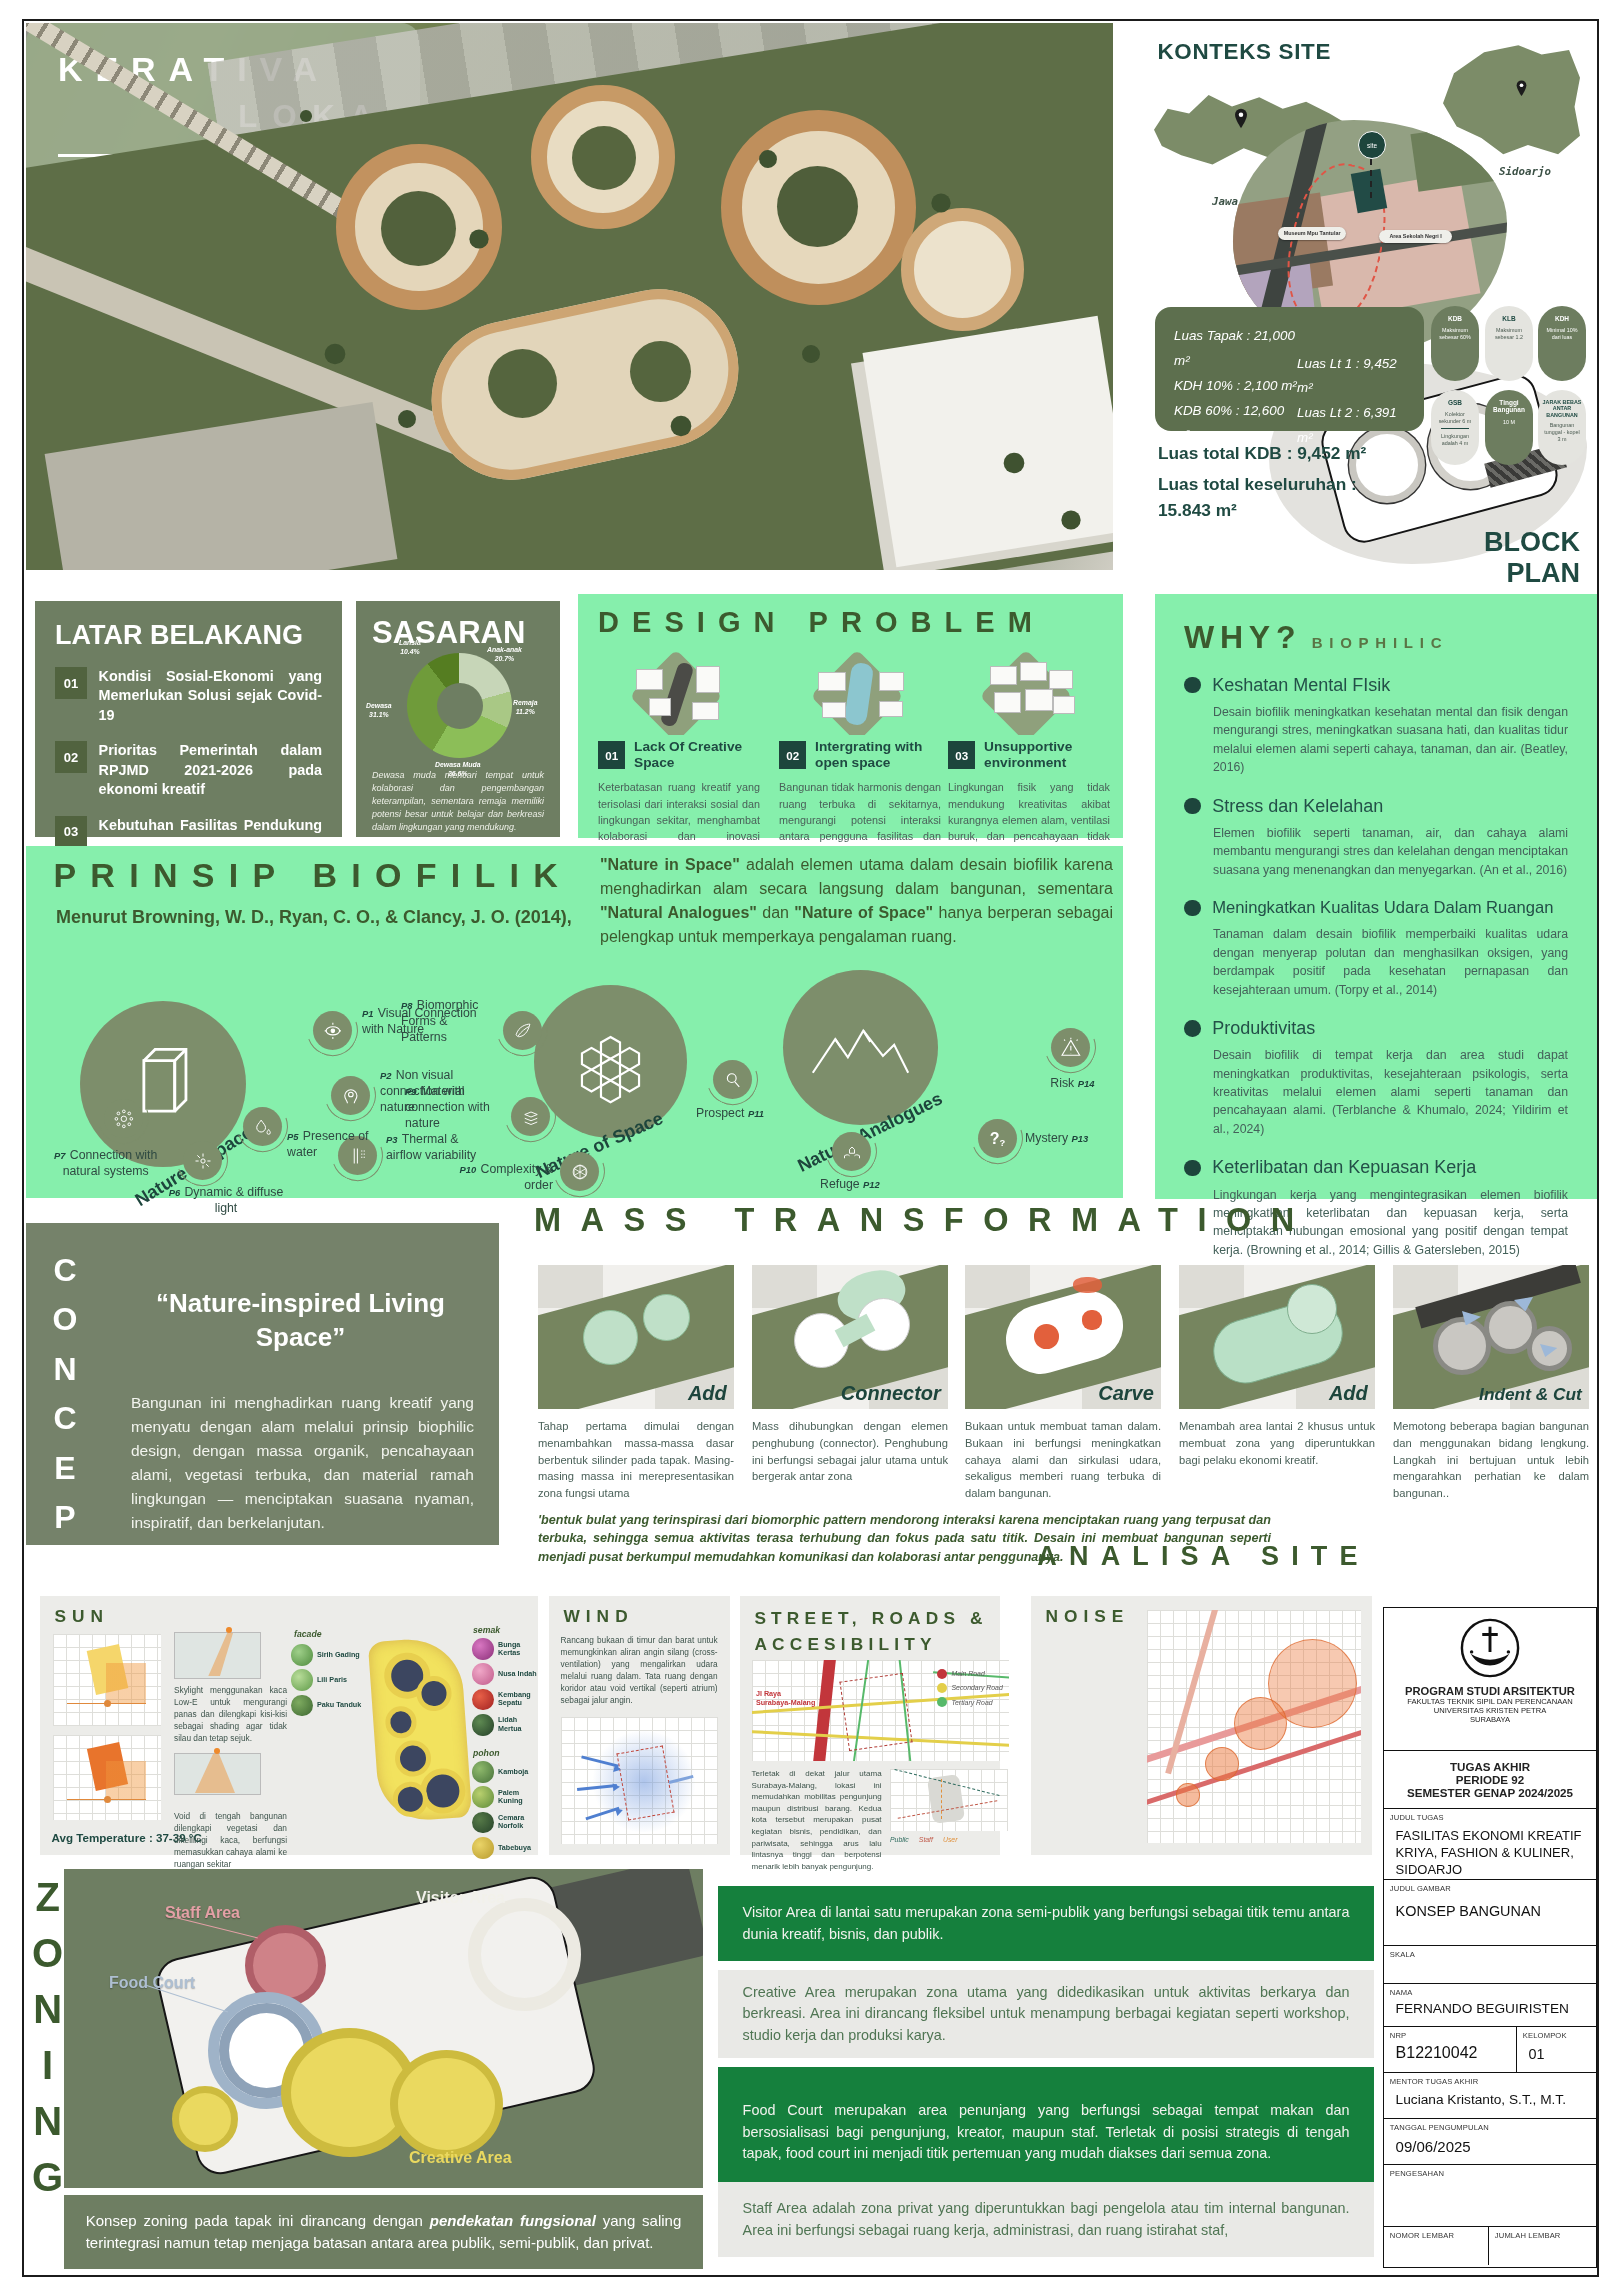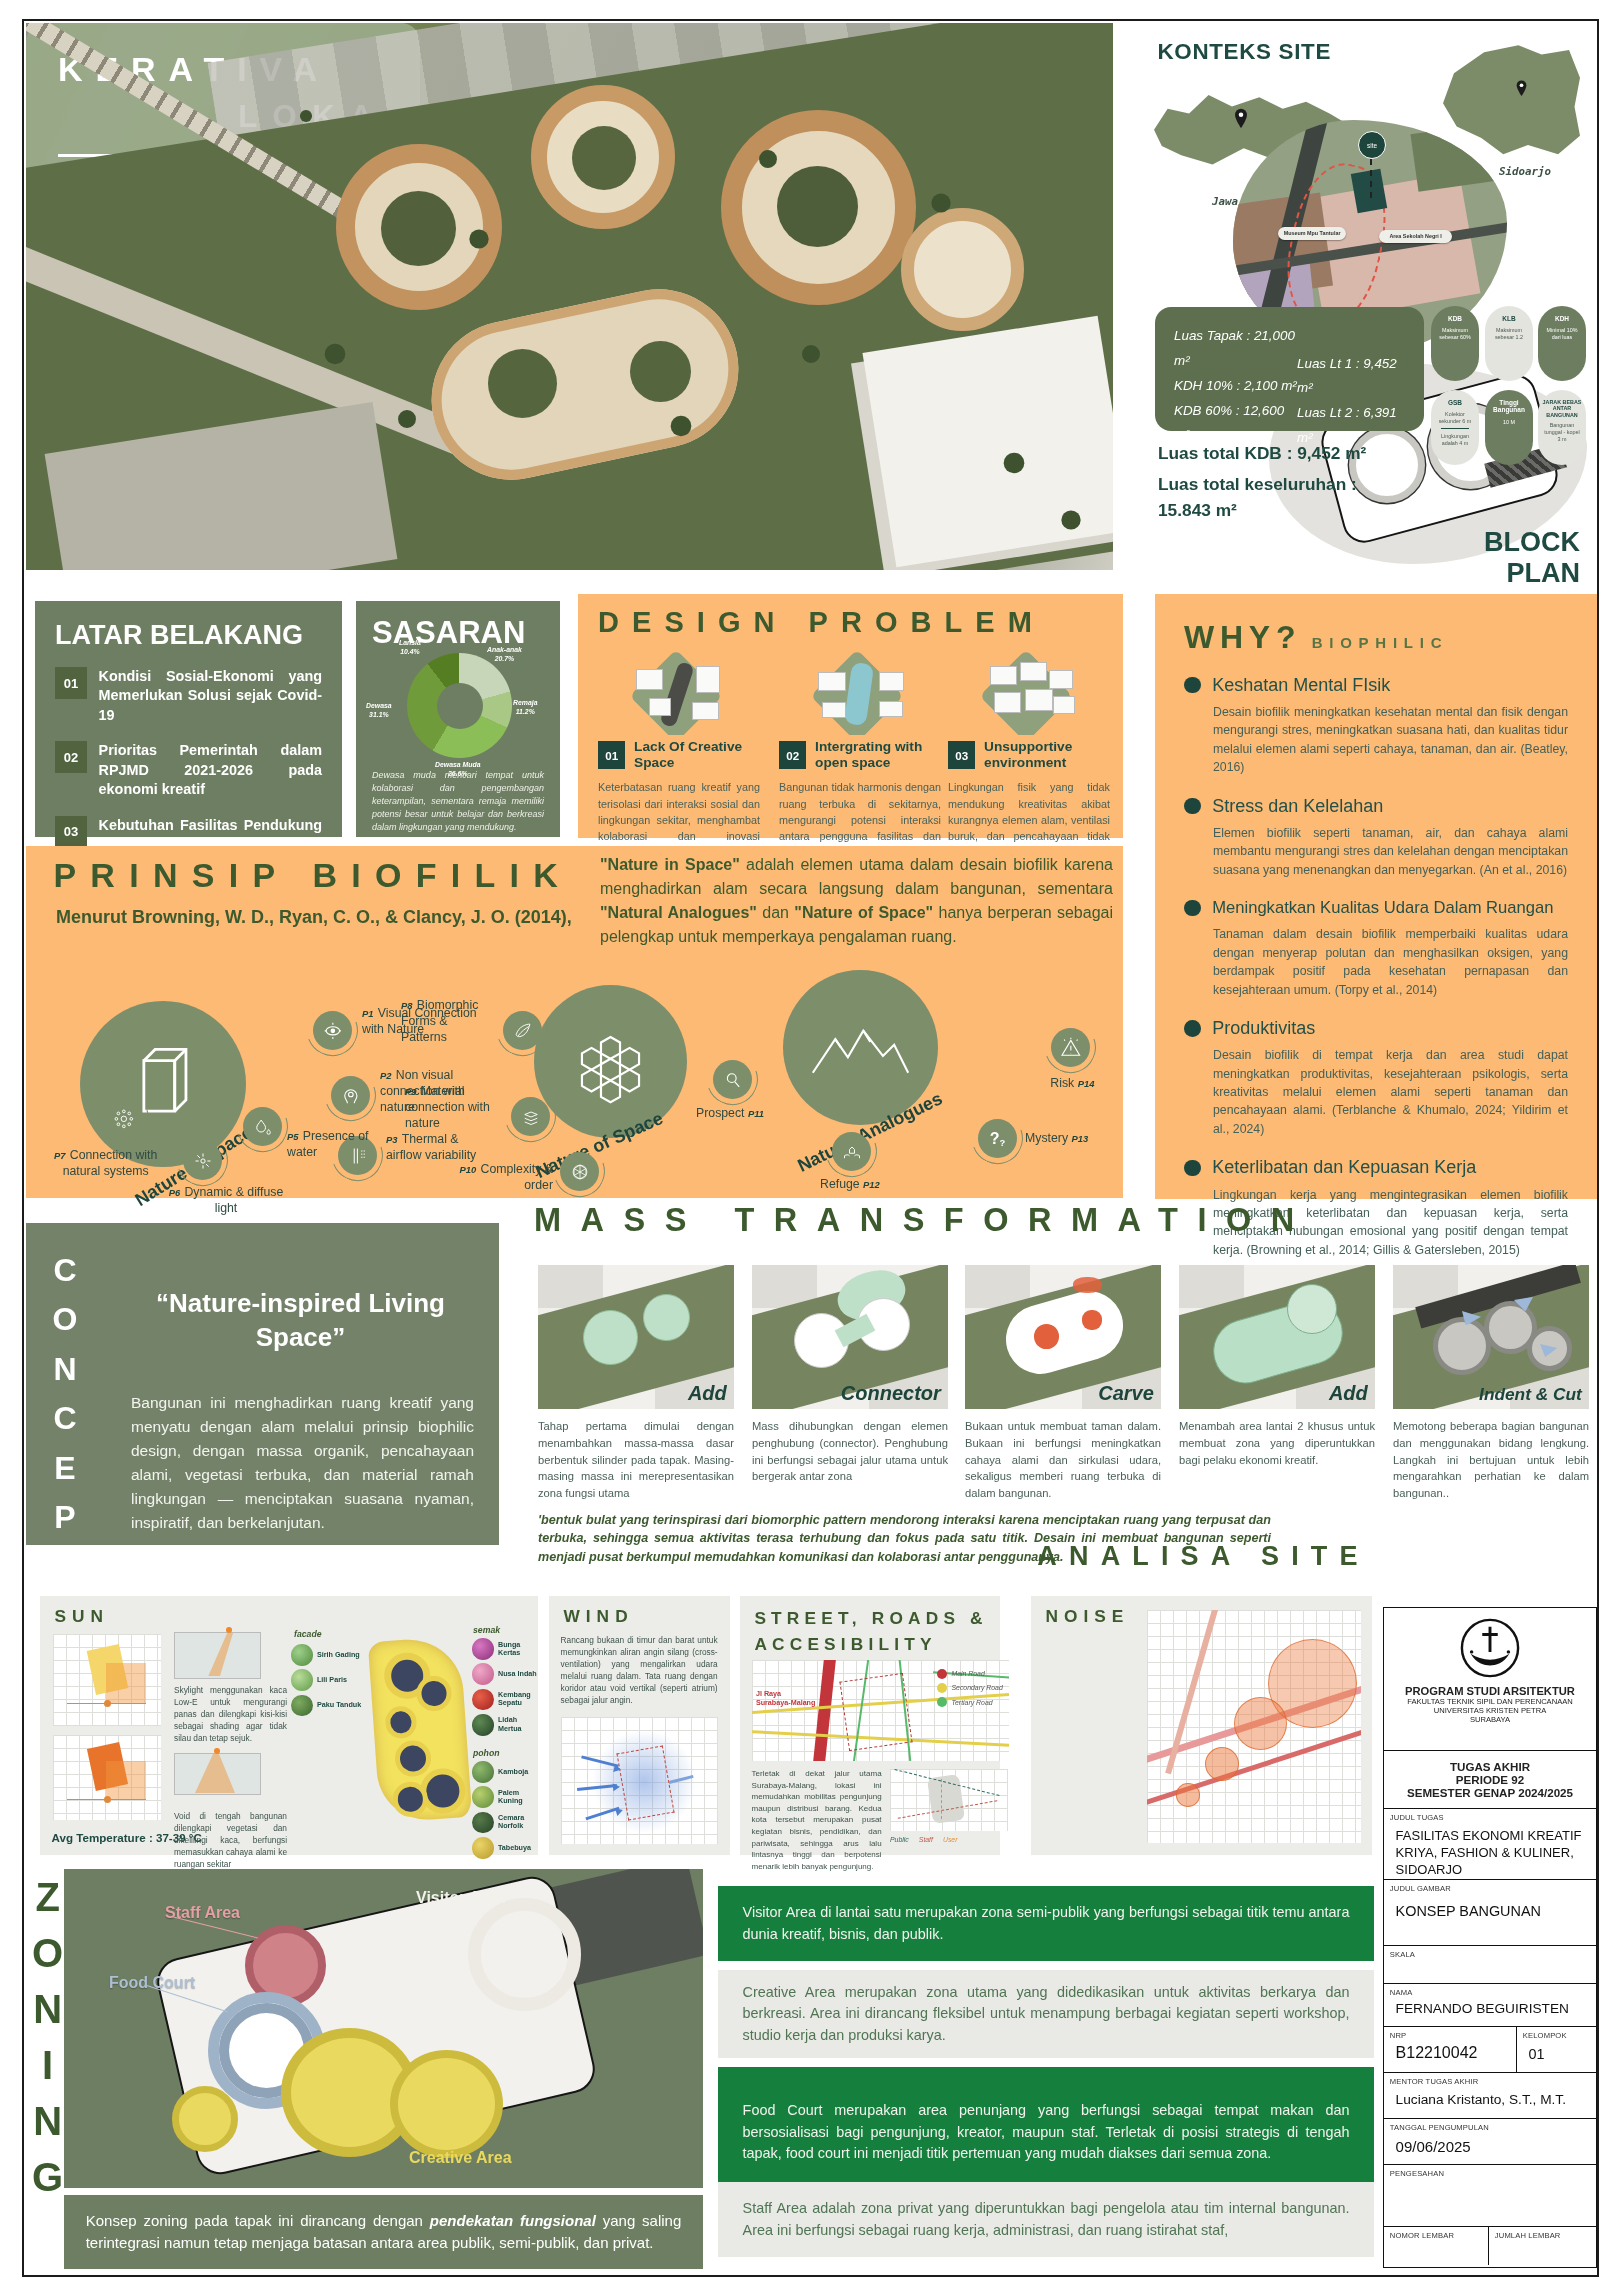--- a/index.html
+++ b/index.html
@@ -1,21 +1,21 @@
 <!DOCTYPE html>
 <html style="font-size:11.6px"><head>
 <meta charset="utf-8">
 <style>
   html,body{margin:0;padding:0;background:#fff}
   #canvas{position:relative;width:1621px;height:2295px;background:#fff;font-family:"Liberation Sans","DejaVu Sans",sans-serif;color:#222;overflow:hidden}
   .abs{position:absolute}
   .frame{position:absolute;left:21.7px;top:19px;width:1573px;height:2254px;border:2.2px solid #1b1b1b;pointer-events:none;z-index:50}
   .tex{background-image:radial-gradient(rgba(255,255,255,.22) 0.7px,transparent 1px);background-size:9.4px 9.4px}
   .texd{background-image:radial-gradient(rgba(0,0,0,.05) 0.7px,transparent 1px);background-size:8px 8px}
-  .panel{background:#fdba74}
+  .panel{background:#86efac}
   .gbox{background:#6e7e62}
   .teal{color:#1f4a42}
   .body-t{color:#4a6159}
   .just{text-align:justify}
   .it{font-style:italic}
   .b{font-weight:bold}
   
   .hero{left:26px;top:23px;width:1087px;height:547px;background:linear-gradient(115deg,#8f9188 0%,#a9aaa0 14%,#70804f 30%,#5d6d45 58%,#7b8770 78%,#cfcdc3 100%);overflow:hidden}
   .h-sh{position:absolute}
   .titlecard{left:82px;top:24.6px;width:394px;height:240px;background:rgba(153,170,136,.95);border-radius:19px;padding:27.4px 32px;box-sizing:border-box;z-index:5}

